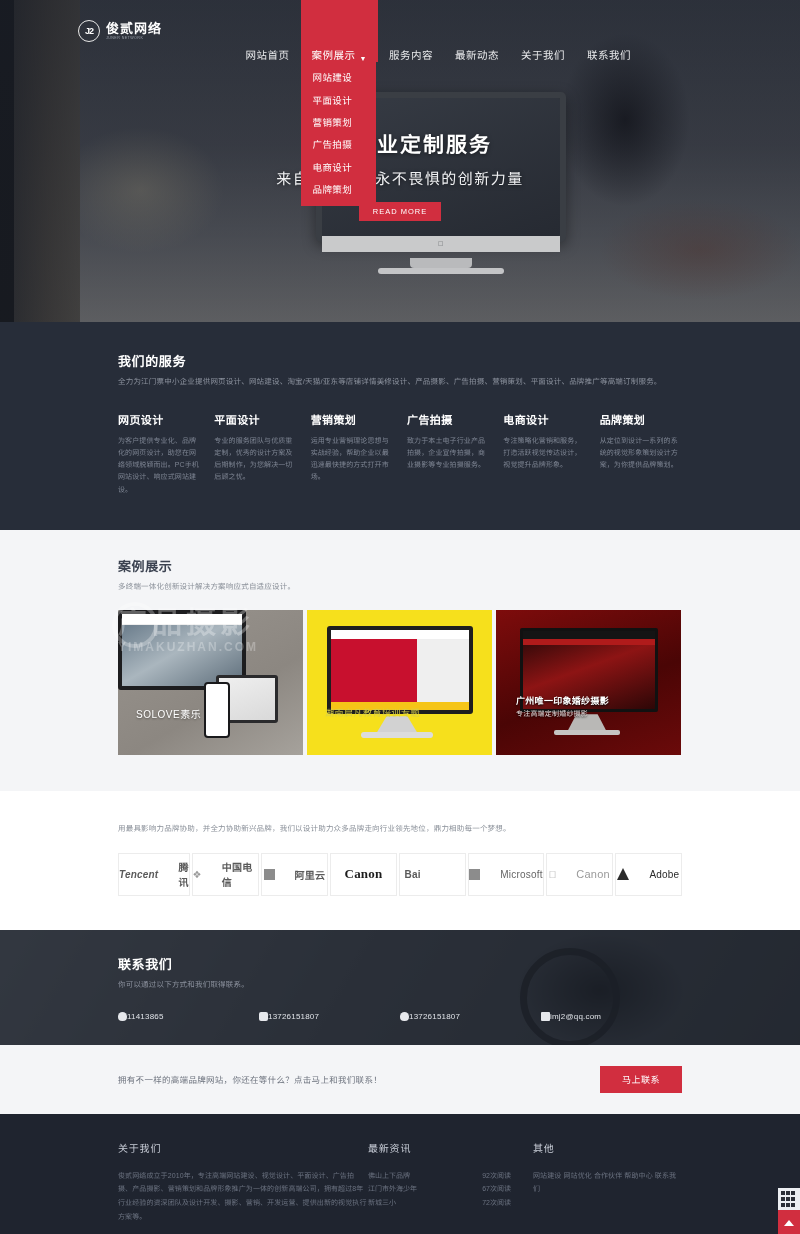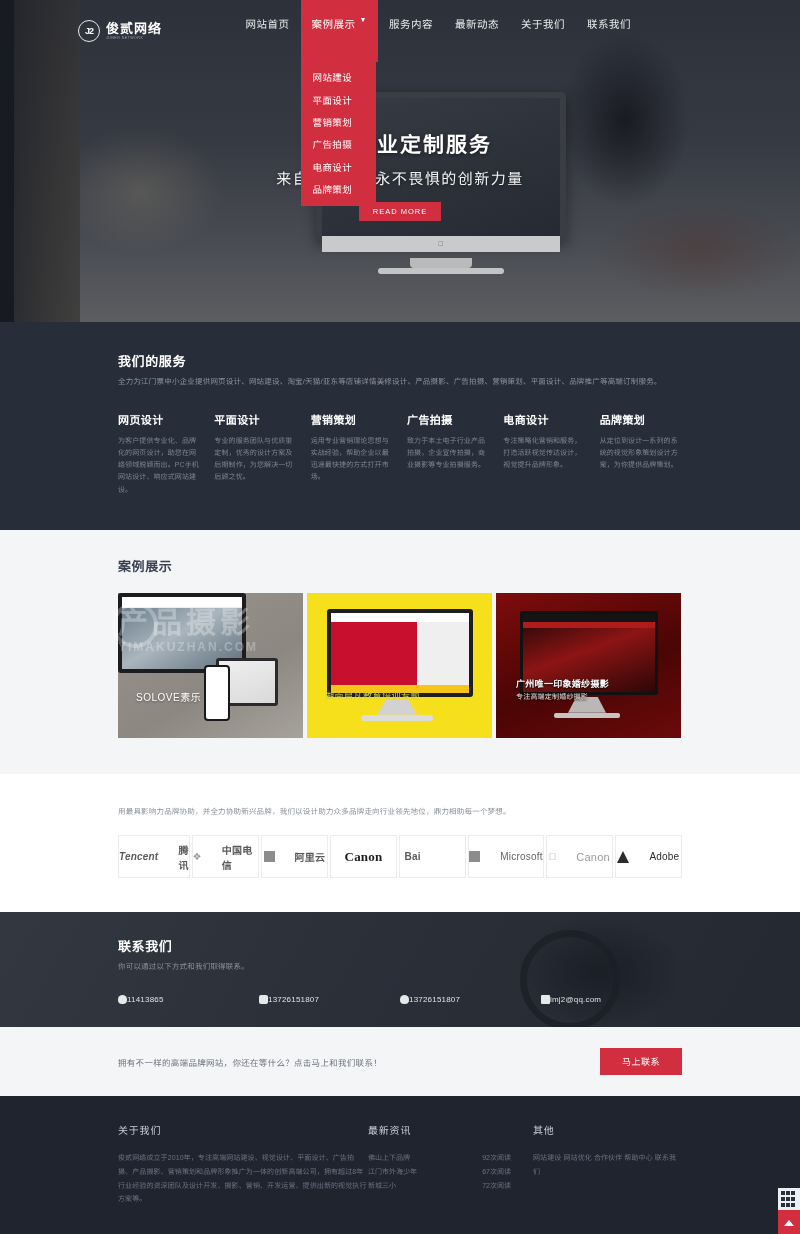--- a/index.html
+++ b/index.html
@@ -32,21 +32,21 @@
 
   
   .navbar{position:absolute;left:0;top:0;width:720px;height:62px;z-index:40}
   .nav-inner{width:564px;margin:0 auto;display:flex;align-items:center;height:62px;position:relative}
   .logo{display:flex;align-items:center;gap:6px}
   .logo-mark{width:22px;height:22px;border:1.5px solid #e8e8e8;border-radius:50%;display:flex;align-items:center;
     justify-content:center;font-size:9px;font-weight:bold;letter-spacing:-1px;color:#fff}
   .logo-text{font-size:13px;font-weight:bold;letter-spacing:1px;color:#fff;line-height:1.05}
   .logo-sub{font-size:4px;letter-spacing:.5px;color:#9aa0aa;display:block;transform:scaleX(.9);transform-origin:left}
   .nav-menu{margin-left:auto;display:flex;align-items:stretch;height:62px}
-  .nav-item{position:relative;display:flex;align-items:flex-start;padding:16px 11px;font-size:10.5px;color:#e9eaec;
+  .nav-item{position:relative;display:flex;align-items:flex-end;padding:0 11px;font-size:10.5px;color:#e9eaec;
     cursor:pointer;white-space:nowrap;letter-spacing:.5px}
   .nav-item.active{background:#d12e3f;color:#fff}
   .caret{margin-left:4px;font-size:7px;line-height:1}
   .dropdown{position:absolute;left:0;top:62px;width:75px;background:#d12e3f;padding:4px 0 6px}
   .dropdown div{font-size:9.5px;color:#fff;padding:4.2px 0 4.2px 12px;letter-spacing:.4px;cursor:pointer}
 
   .hero-copy{position:absolute;left:0;right:0;top:128px;text-align:center;z-index:20}
   .hero-title{font-size:21px;font-weight:bold;letter-spacing:2px;color:#fff;text-shadow:0 1px 4px rgba(0,0,0,.55)}
   .hero-sub{font-size:15px;letter-spacing:1.5px;margin-top:9px;color:#f0f1f3;text-shadow:0 1px 4px rgba(0,0,0,.55)}
   .hero-btn{display:inline-block;margin-top:14px;background:#d12e3f;color:#fff;font-size:7.5px;letter-spacing:1px;
@@ -239,20 +239,21 @@
           <h4>品牌策划</h4>
           <p>从定位到设计一系列的系统的视觉形象策划设计方案，为你提供品牌策划。</p>
         </div>
       </div>
     </div>
   </div>
 
   <div class="cases">
     <div class="wrap">
       <div class="sec-title">案例展示</div>
+      <div class="sec-desc">多终端一体化创新设计解决方案响应式自适应设计。</div>
       <div class="case-grid">
 
         <div class="case case1">
           <div class="c1-lap">
             <div class="bar"></div>
               <div class="img"></div>
           </div>
           <div class="c1-tab"></div>
           <div class="c1-ph"></div>
           <div class="c1-label">SOLOVE素乐</div>

